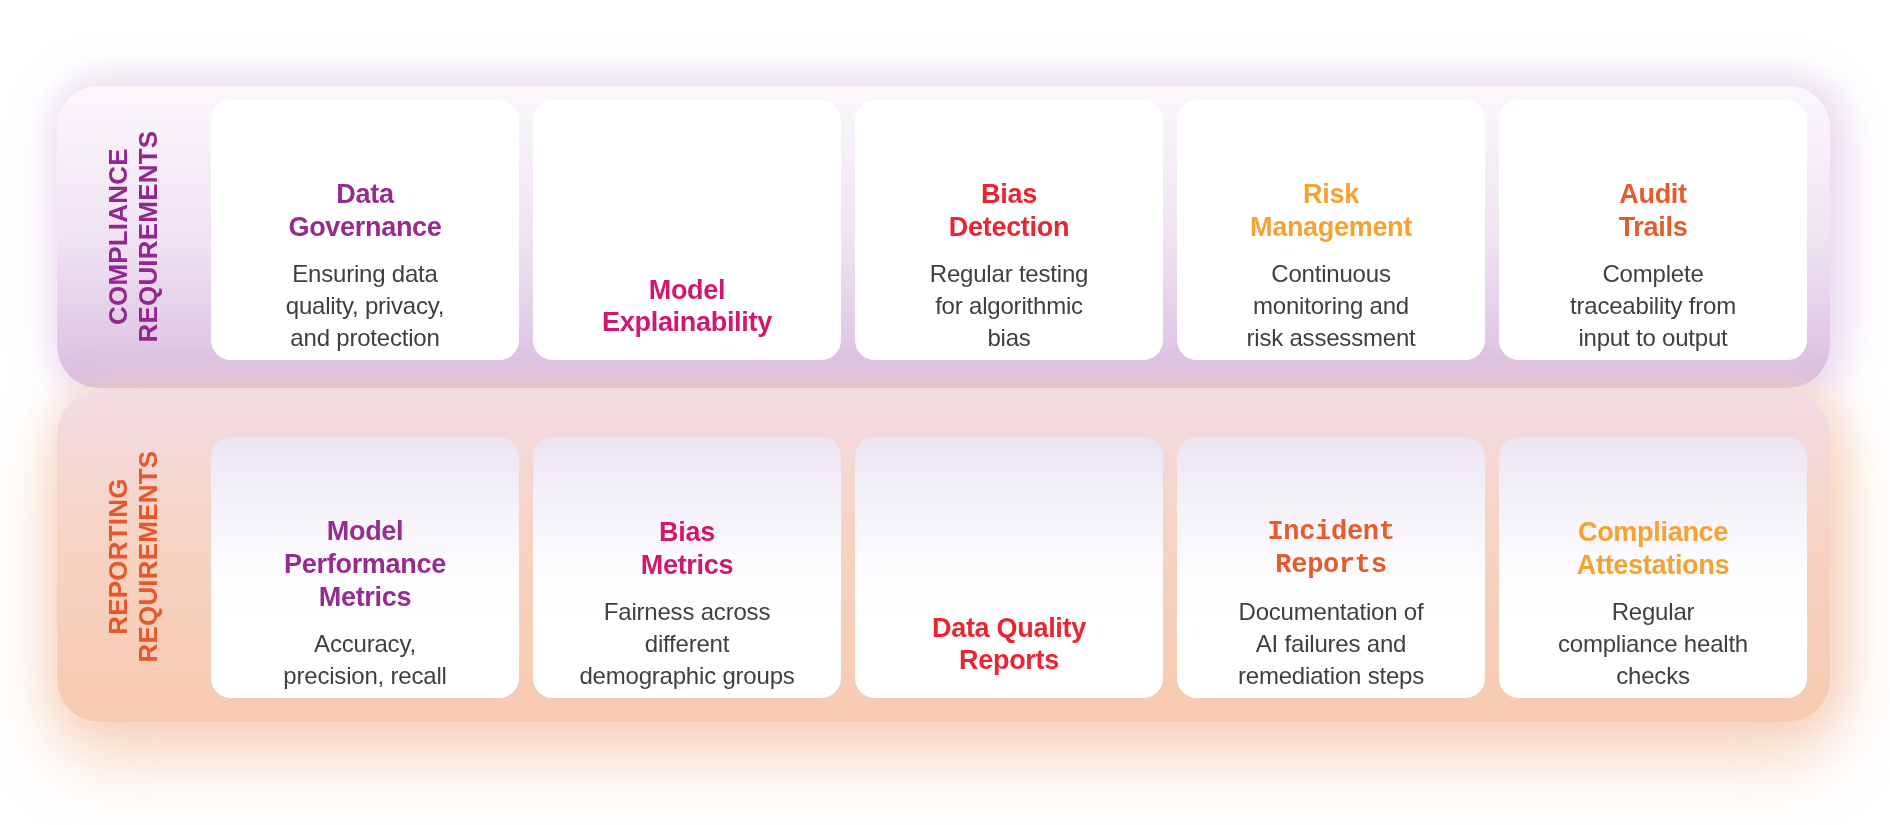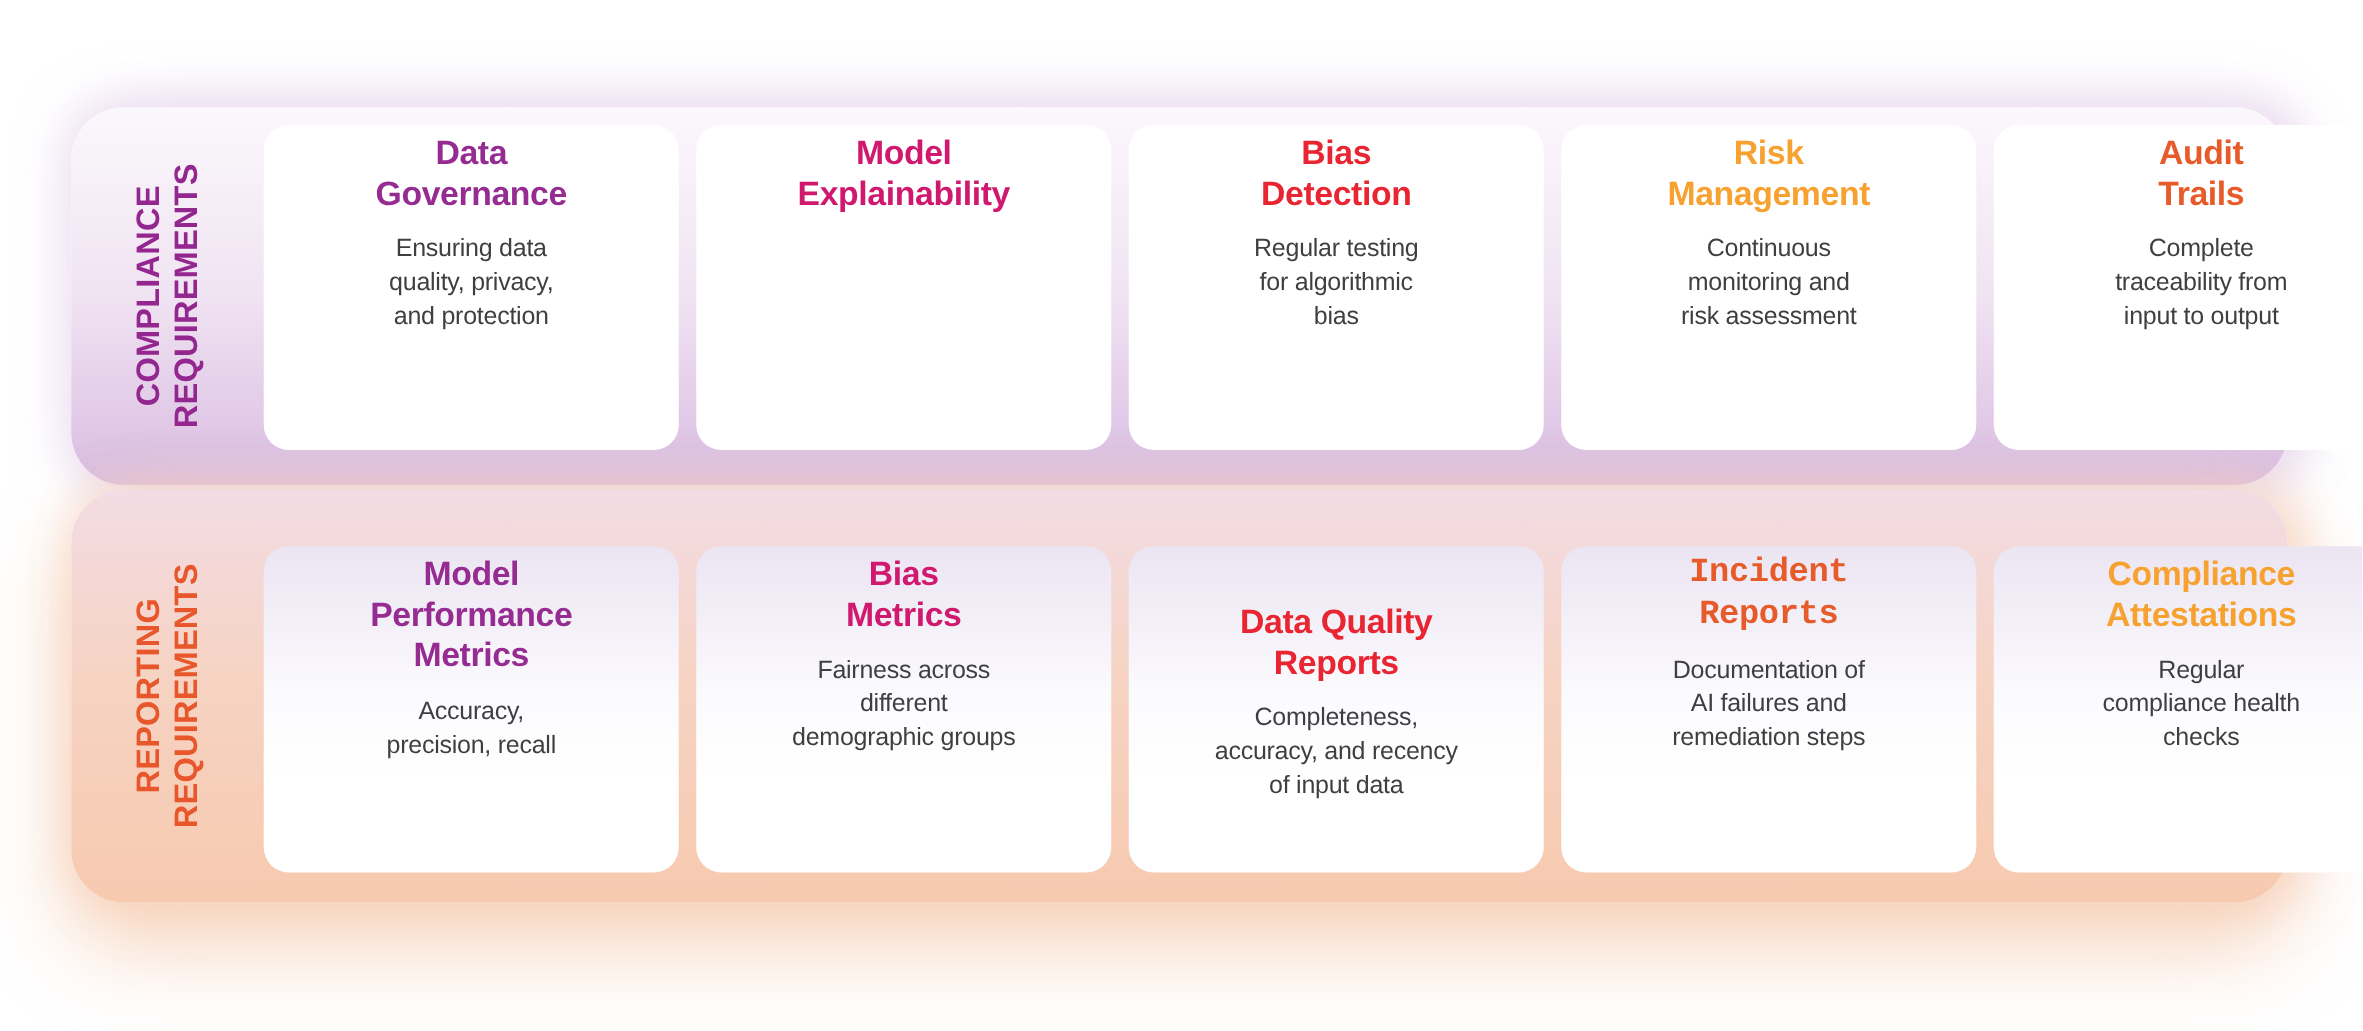--- a/index.html
+++ b/index.html
@@ -54,46 +54,46 @@
   }
   .cards-row {
     position: absolute;
     left: 211px;
     display: flex;
     gap: 14px;
   }
   .cards-row-compliance { top: 100px; }
   .cards-row-reporting  { top: 437px; }
   .card {
-    width: 332px;
+    width: 308px;
     height: 260px;
     border-radius: 20px;
     background: #ffffff;
     box-sizing: border-box;
     padding: 6px 15px;
     display: flex;
     flex-direction: column;
-    justify-content: flex-start;
+    justify-content: flex-end;
     align-items: center;
     text-align: center;
   }
   .cards-row-reporting .card {
     height: 261px;
     background: linear-gradient(180deg, #ebe5f2 0%, #fbfafd 45%, #ffffff 70%);
   }
   .card-title {
     font-weight: 700;
     font-size: 27px;
     line-height: 1.21;
     letter-spacing: -0.3px;
     white-space: pre-line;
     margin: 0 0 15px 0;
   }
   .card-body {
-    font-size: 20px;
+    font-size: 24px;
     line-height: 1.33;
     letter-spacing: -0.2px;
     color: #3f3f42;
     white-space: pre-line;
   }
 </style>
 </head>
 <body>
 
 <div class="stage">
@@ -157,23 +157,20 @@
     <div class="card">
       <div class="card-title" style="color: rgb(208, 25, 110);">Bias
 Metrics</div>
       <div class="card-body">Fairness across
 different
 demographic groups</div>
     </div>
     <div class="card">
       <div class="card-title" style="color: rgb(232, 37, 49); margin-top: 38px;">Data Quality
 Reports</div>
-      <div class="card-body">Completeness,
-accuracy, and recency
-of input data</div>
     </div>
     <div class="card">
       <div class="card-title" style="color: rgb(231, 91, 43); font-family: Liberation Mono, monospace;">Incident
 Reports</div>
       <div class="card-body">Documentation of
 AI failures and
 remediation steps</div>
     </div>
     <div class="card">
       <div class="card-title" style="color: rgb(247, 162, 48);">Compliance

